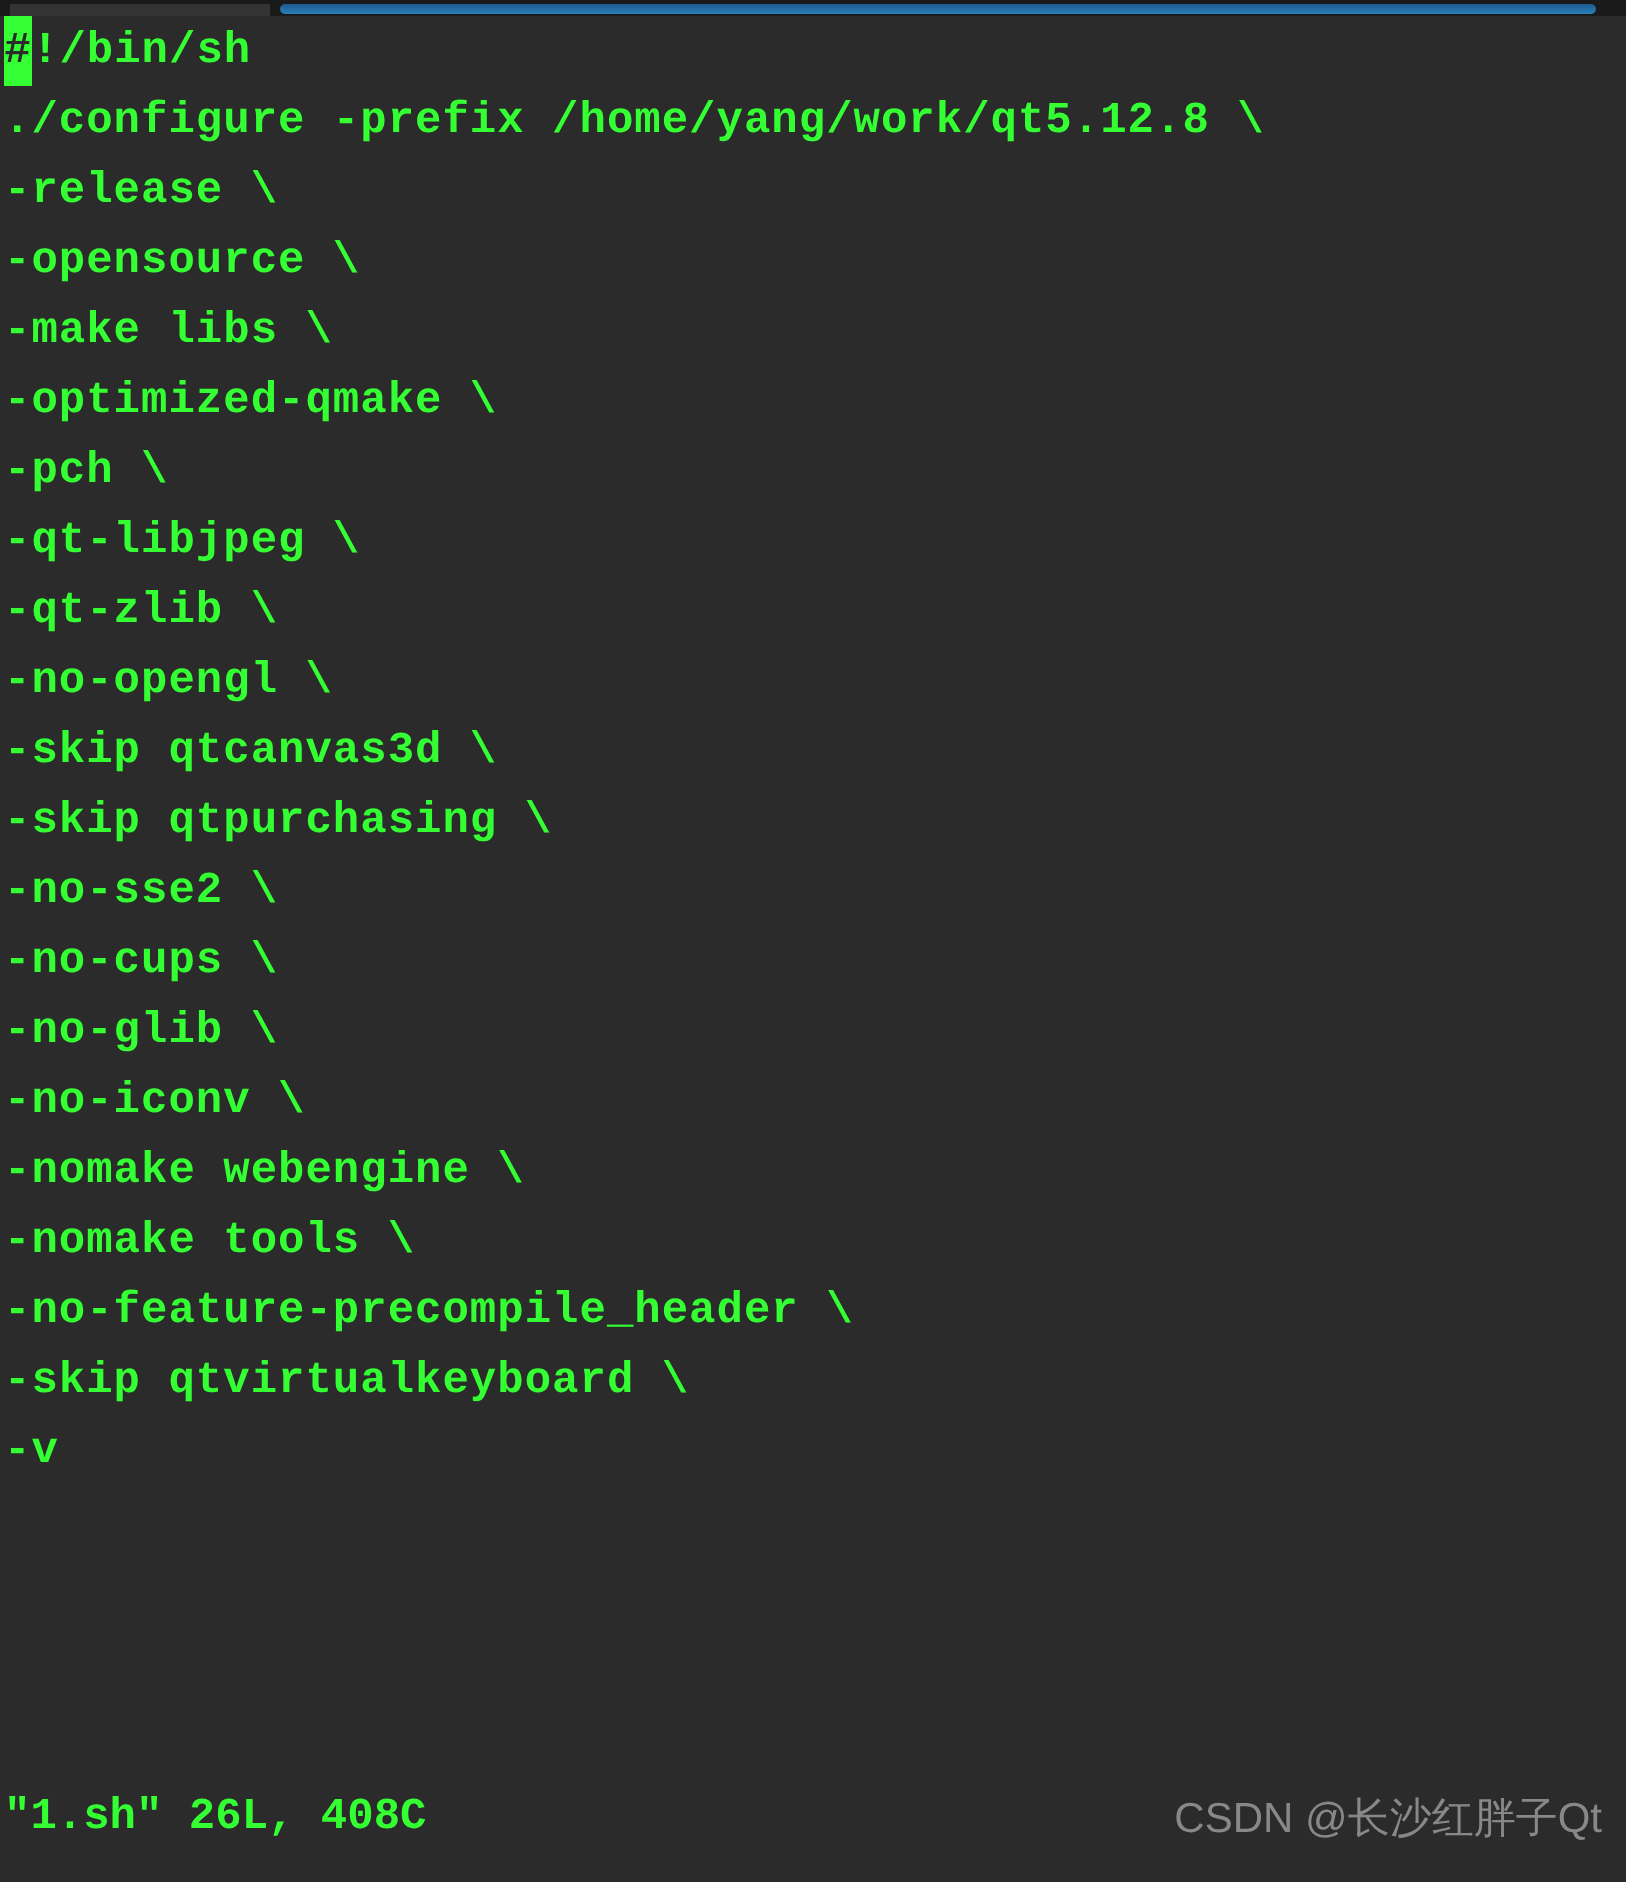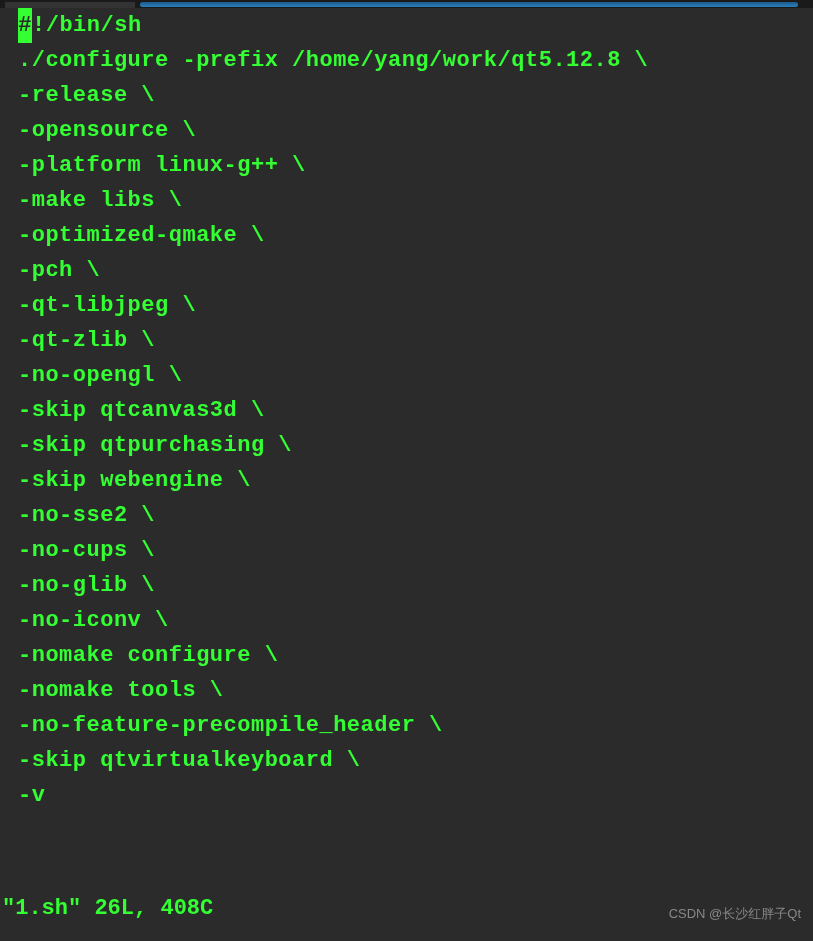--- a/index.html
+++ b/index.html
@@ -40,21 +40,21 @@
       background-color: #333;
     }
     .editor-area {
       padding: 0;
       line-height: 35px;
       color: #33ff33;
       letter-spacing: 0.5px;
     }
     .line {
       white-space: pre;
-      padding-left: 18px;
+      padding-left: 2px;
       height: 35px;
     }
     .cursor-hash {
       background-color: #33ff33;
       color: #2b2b2b;
       display: inline-block;
       width: 14px;
       text-align: center;
     }
     .status-line {
@@ -65,53 +65,51 @@
       white-space: pre;
     }
     .filename {
       color: #33ff33;
     }
     .watermark {
       position: absolute;
       bottom: 18px;
       right: 12px;
       color: #888;
-      font-size: 13px;
+      font-size: 21px;
       font-weight: normal;
       font-family: Arial, sans-serif;
     }
   </style>
 </head>
 <body>
 
 <div class="top-bar">
   <div class="top-tab"></div>
   <div class="top-highlight"></div>
 </div>
 
 <div class="editor-area">
   <div class="line"><span class="cursor-hash">#</span><span>!/bin/sh</span></div>
   <div class="line">./configure -prefix /home/yang/work/qt5.12.8 \</div>
   <div class="line">-release \</div>
   <div class="line">-opensource \</div>
-  <div class="line">-platform linux-g++ \</div>
   <div class="line">-make libs \</div>
   <div class="line">-optimized-qmake \</div>
   <div class="line">-pch \</div>
   <div class="line">-qt-libjpeg \</div>
   <div class="line">-qt-zlib \</div>
   <div class="line">-no-opengl \</div>
   <div class="line">-skip qtcanvas3d \</div>
   <div class="line">-skip qtpurchasing \</div>
-  <div class="line">-skip webengine \</div>
   <div class="line">-no-sse2 \</div>
   <div class="line">-no-cups \</div>
   <div class="line">-no-glib \</div>
   <div class="line">-no-iconv \</div>
-  <div class="line">-nomake configure \</div>
+  <div class="line">-nomake webengine \</div>
   <div class="line">-nomake tools \</div>
   <div class="line">-no-feature-precompile_header \</div>
   <div class="line">-skip qtvirtualkeyboard \</div>
   <div class="line">-v</div>
 </div>
 
 <div class="status-line"><span class="filename">"1.sh"</span><span> 26L, 408C</span></div>
 
 <div class="watermark">CSDN @长沙红胖子Qt</div>
 

